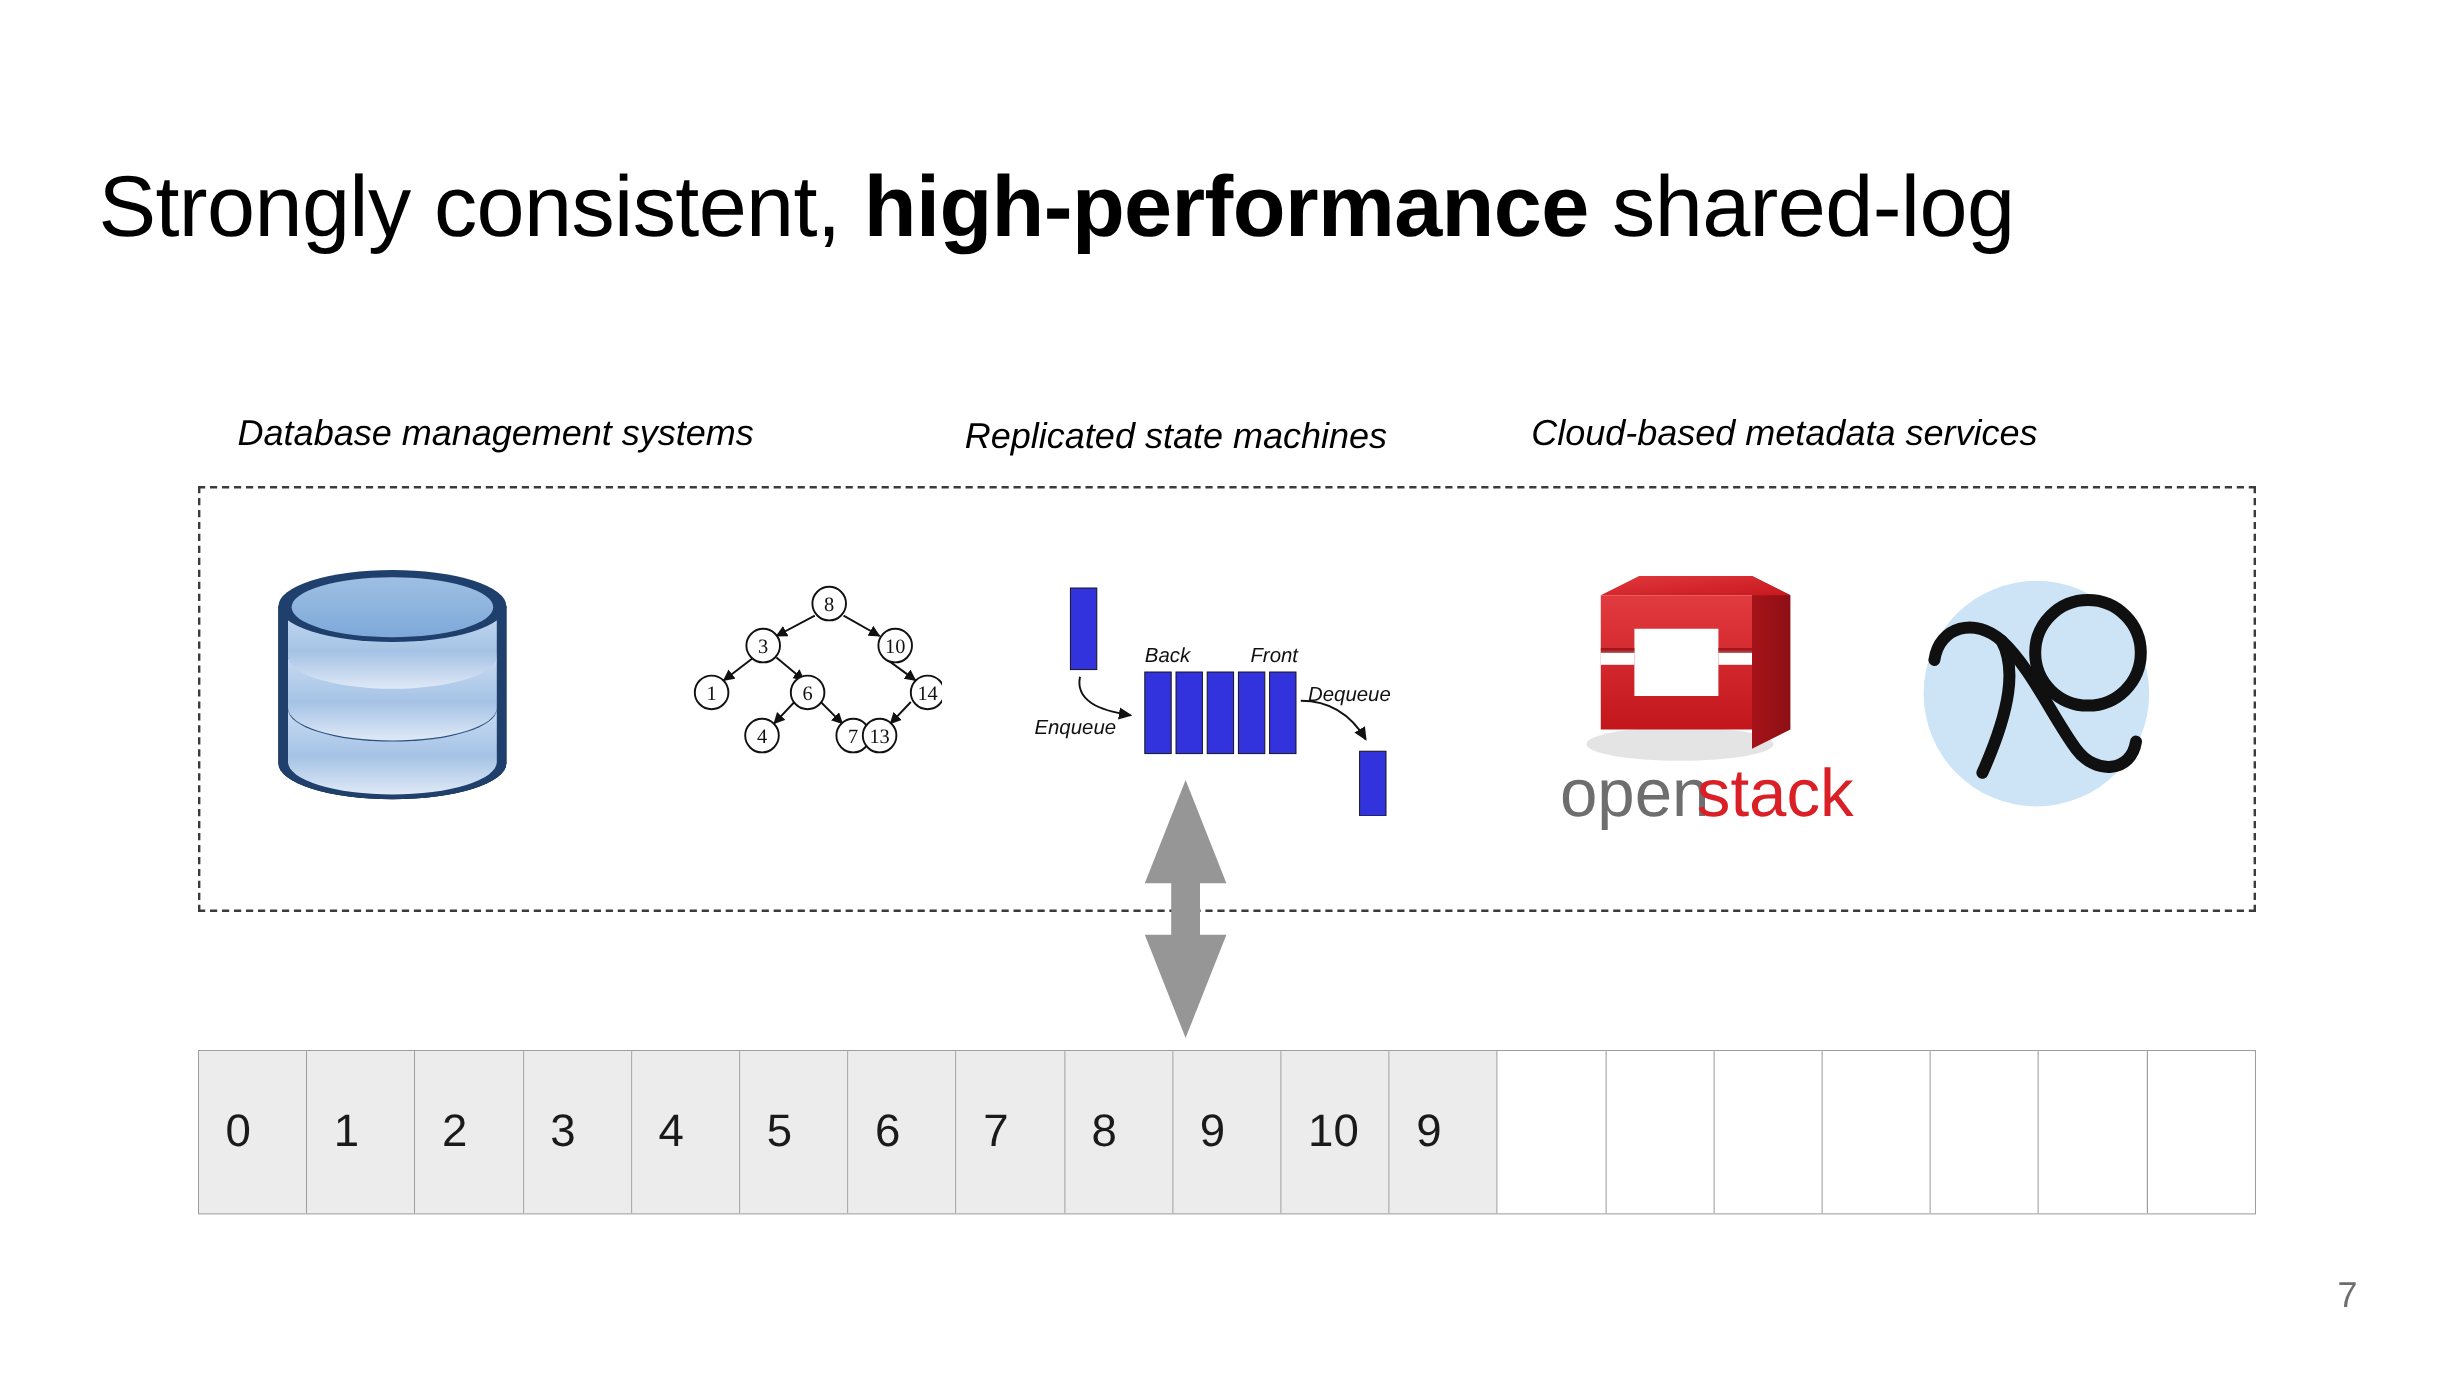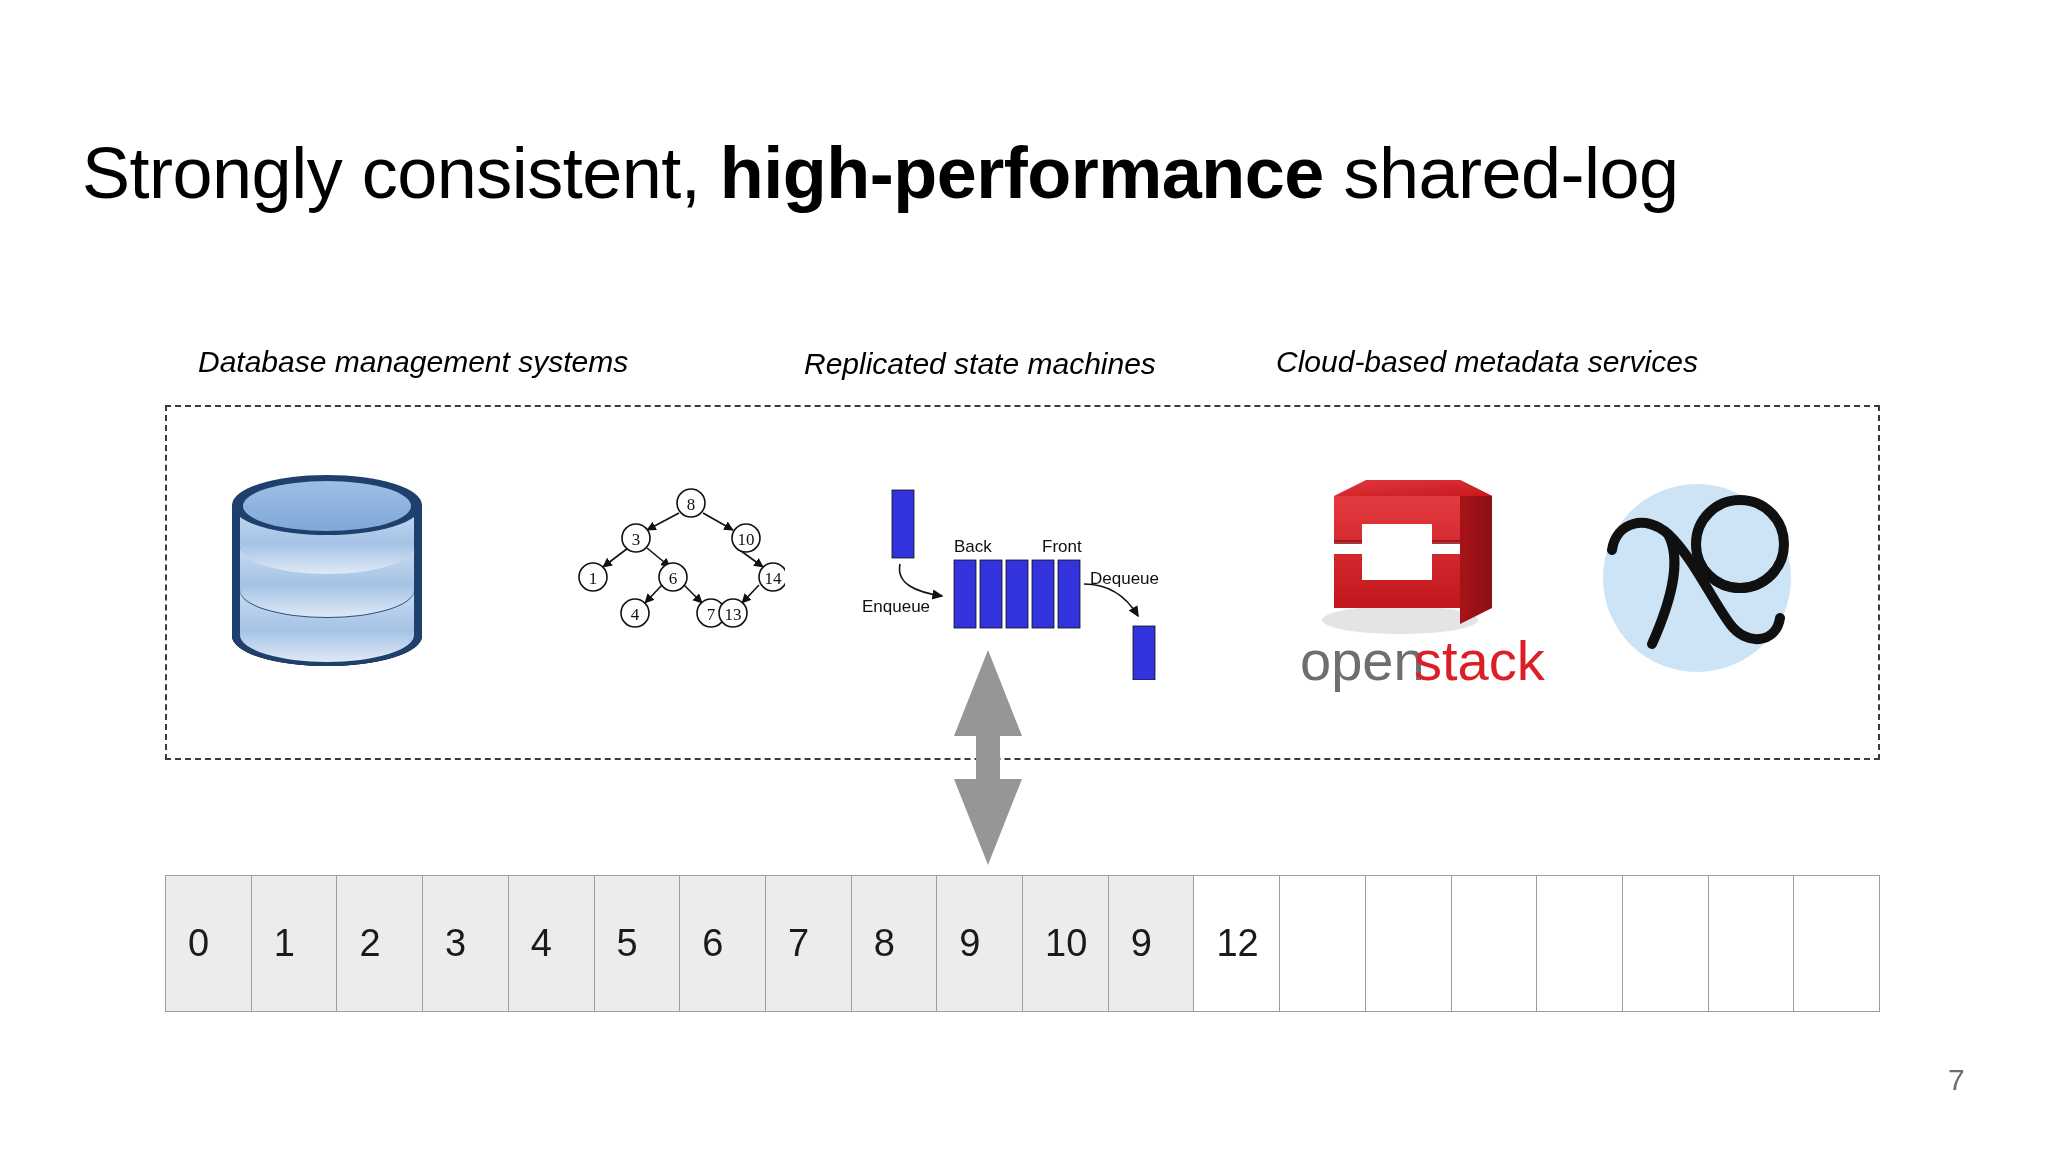--- a/index.html
+++ b/index.html
@@ -59,21 +59,21 @@
     position: absolute;
   }
 
   
   #db-cylinder { left: 222px; top: 473px; width: 210px; height: 195px; }
 
   
   #binary-tree { left: 535px; top: 485px; width: 250px; height: 190px; }
 
   
-  #queue-diagram { left: 850px; top: 480px; width: 330px; height: 200px; }
+  #queue-diagram { left: 850px; top: 480px; width: 330px; height: 200px; font-style: italic; }
 
   
   #openstack-logo { left: 1268px; top: 470px; width: 265px; height: 230px; margin-left: 24px; }
 
   
   #zookeeper-logo { left: 1580px; top: 478px; width: 235px; height: 200px; }
 
   
   #sync-arrow {
     position: absolute;
@@ -295,21 +295,20 @@
   <div class="log-cell filled">2</div>
   <div class="log-cell filled">3</div>
   <div class="log-cell filled">4</div>
   <div class="log-cell filled">5</div>
   <div class="log-cell filled">6</div>
   <div class="log-cell filled">7</div>
   <div class="log-cell filled">8</div>
   <div class="log-cell filled">9</div>
   <div class="log-cell filled">10</div>
   <div class="log-cell filled">9</div>
-  <div class="log-cell">12</div>
   <div class="log-cell"></div>
   <div class="log-cell"></div>
   <div class="log-cell"></div>
   <div class="log-cell"></div>
   <div class="log-cell"></div>
   <div class="log-cell"></div>
   <div class="log-cell"></div>
 </div>
 
 <div id="page-number">7</div>

